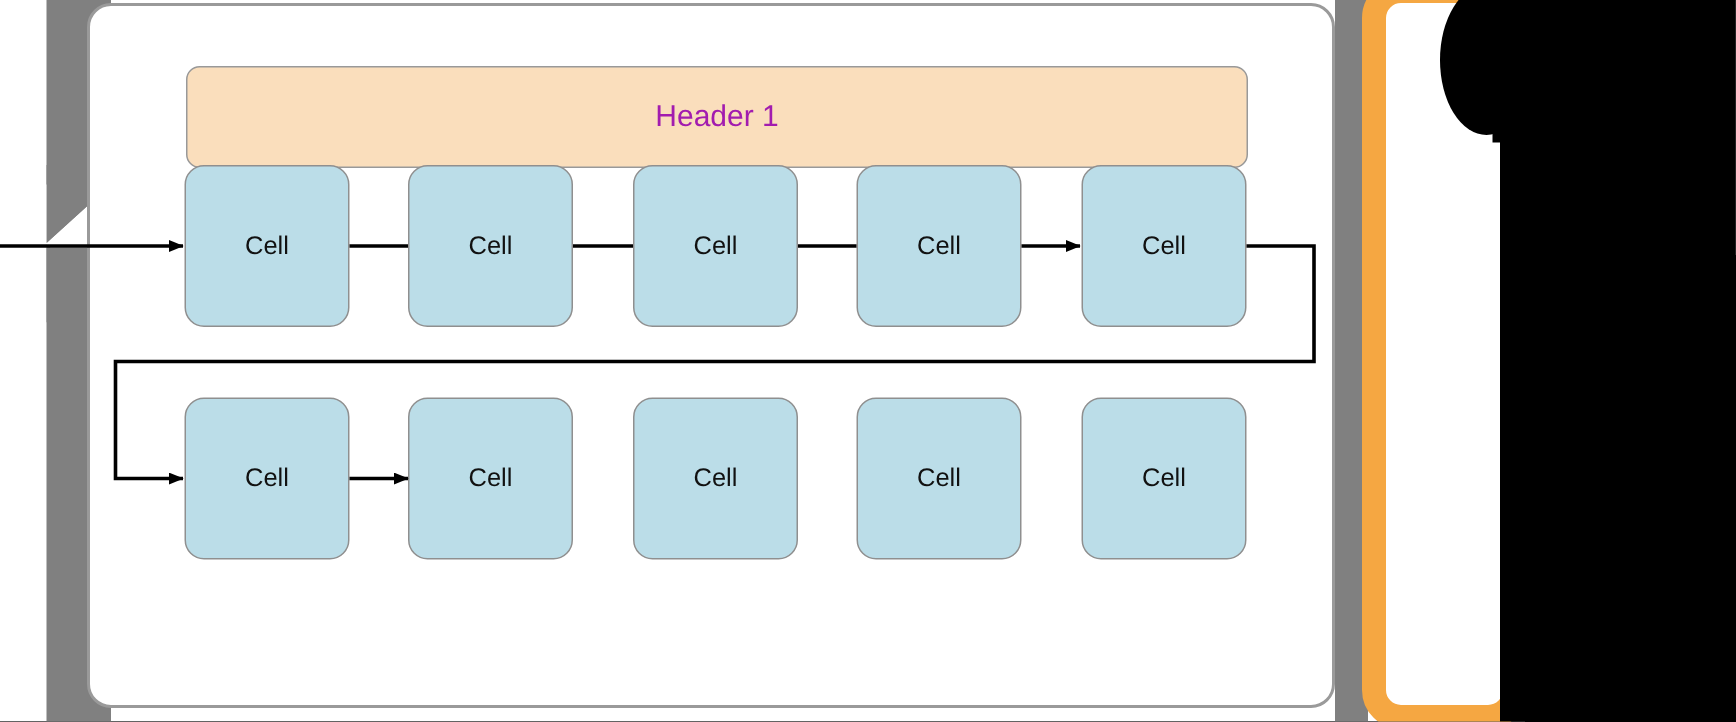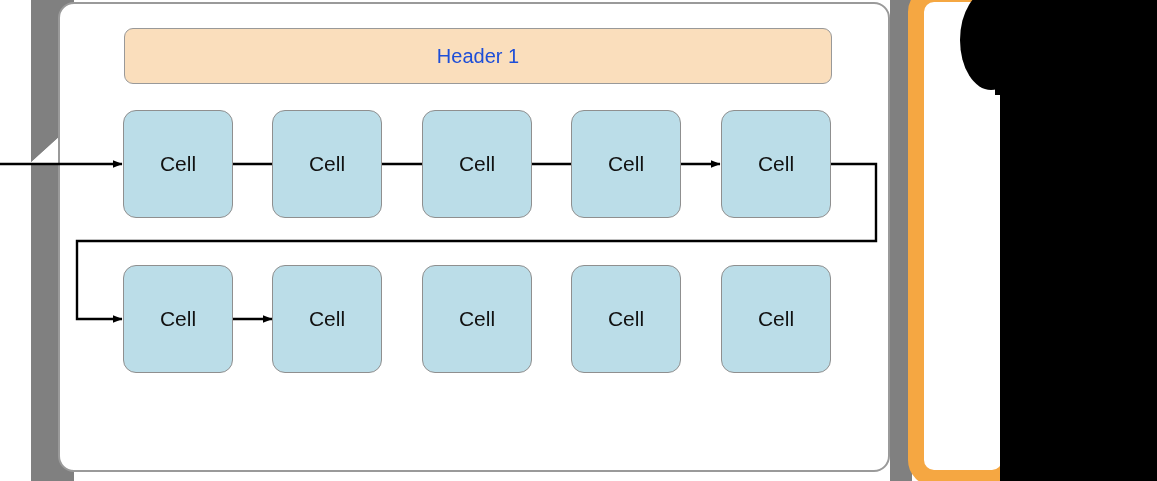--- a/index.html
+++ b/index.html
@@ -18,32 +18,32 @@
 
   
   .notch{position:absolute;left:31px;top:110px;width:43px;height:105px;}
   .notch svg{display:block;}
 
   
   .card{position:absolute;left:58px;top:2px;width:832px;height:470px;
         background:#fff;border:2px solid #9a9a9a;border-radius:16px;box-sizing:border-box;}
 
   
-  .band{position:absolute;left:124px;width:708px;height:56px;
+  .band{position:absolute;left:124px;width:708px;height:68px;
         border:1px solid #999;border-radius:9px;box-sizing:border-box;
         display:flex;align-items:center;justify-content:center;
-        font-size:20px;color:#1d4ed8;}
+        font-size:20px;color:#a21caf;margin-top:16px;}
   .band-header{top:28px;background:#FADEBC;}
   .band-footer{top:402px;background:#CDE2CB;}
 
   
   .cell{position:absolute;width:110px;height:108px;background:#BBDDE8;
         border:1.5px solid #8f8f8f;border-radius:13px;box-sizing:border-box;
         display:flex;align-items:center;justify-content:center;
-        font-size:21px;color:#111;}
+        font-size:17px;color:#111;}
   .row1{top:110px;}
   .row2{top:265px;}
   .c1{left:123px;} .c2{left:272px;} .c3{left:422px;} .c4{left:571px;} .c5{left:721px;}
 
   
   .wires{position:absolute;left:0;top:0;width:1000px;height:481px;pointer-events:none;}
 
   
   .orange-frame{position:absolute;left:908px;top:-14px;width:110px;height:500px;
       border:16px solid #F5A742;border-radius:26px;box-sizing:border-box;background:transparent;}

